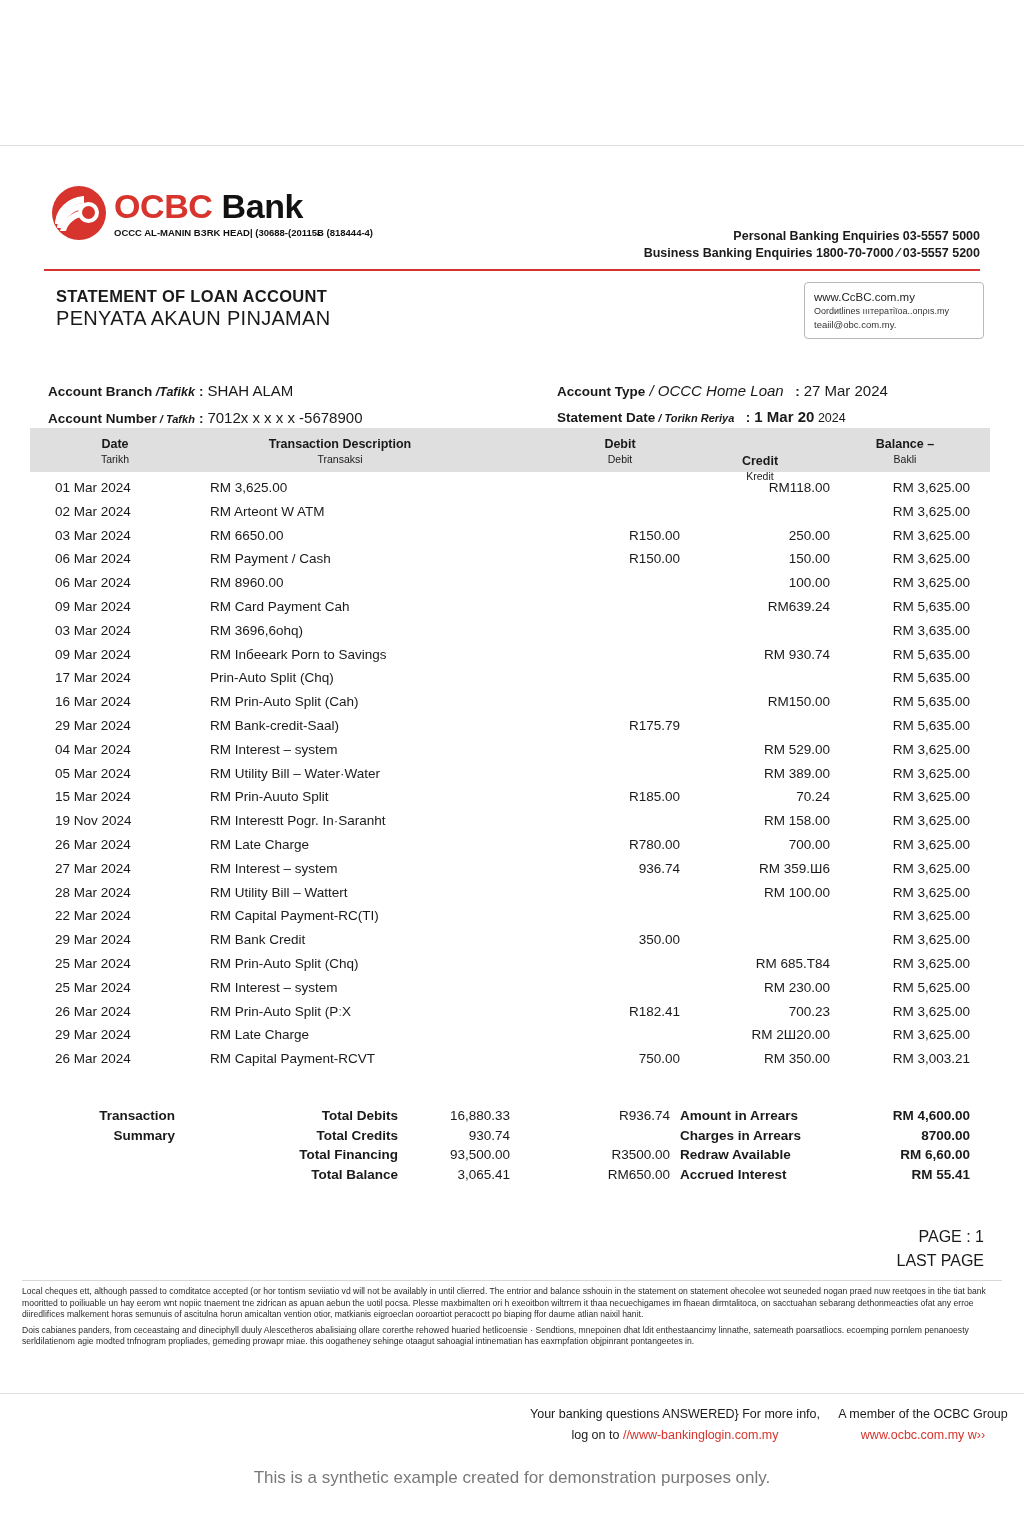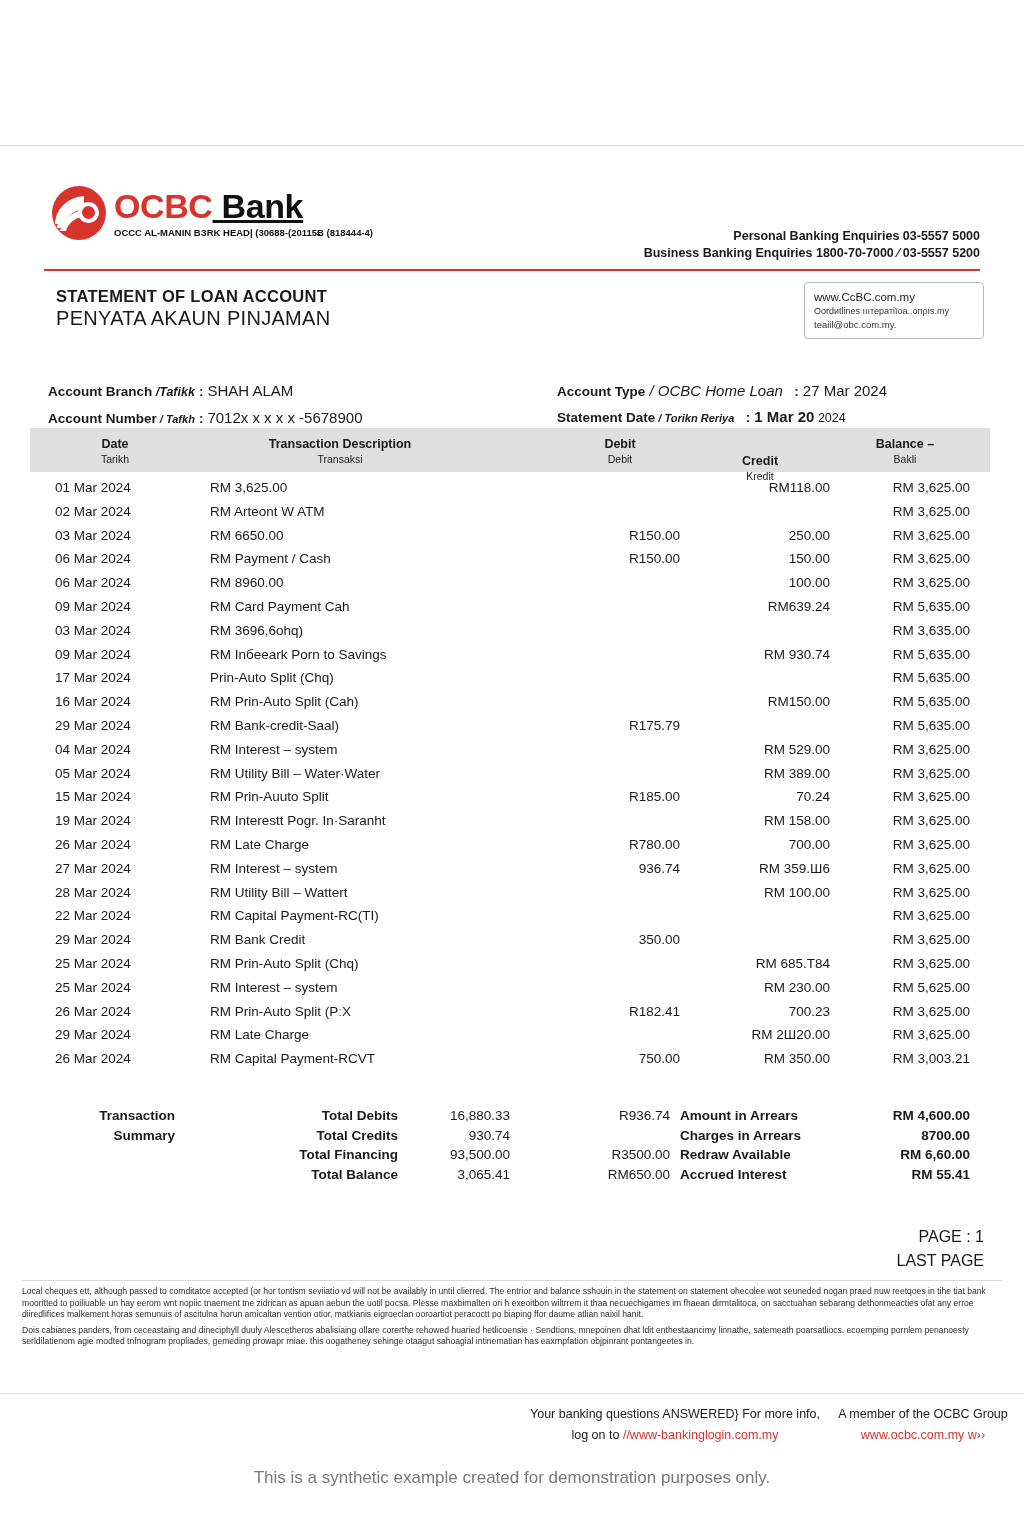--- a/index.html
+++ b/index.html
@@ -61,21 +61,21 @@
     margin-left: 8px;
   }
   .brand-name {
     font-size: 34px;
     font-weight: bold;
     letter-spacing: -0.4px;
     line-height: 40px;
     white-space: nowrap;
   }
   .brand-name .ocbc { color: #d6342c; }
-  .brand-name .bank { color: #111; text-decoration: underline; }
+  .brand-name .bank { color: #111; }
   .brand-sub {
     font-size: 9.5px;
     font-weight: bold;
     color: #111;
     line-height: 12px;
     margin-top: 1px;
     white-space: nowrap;
   }
   .enquiries {
     position: absolute;
@@ -378,21 +378,21 @@
           <span class="lbl-it2">/ Tafkh</span>
           <span class="colon">:</span>
           <span class="val">7012x x x x x -5678900</span>
         </div>
       </div>
 
       <div class="acct-col-r">
         <div class="acct-row">
           <span class="lbl">Account Type</span>
           <span class="val-it">&nbsp;</span>
-          <span class="val-it">/ OCBC Home Loan</span>
+          <span class="val-it">/ OCCC Home Loan</span>
           <span class="colon">&nbsp;&nbsp;:</span>
           <span class="val">27 Mar 2024</span>
         </div>
         <div class="acct-row">
           <span class="lbl">Statement Date</span>
           <span class="lbl-it2">&nbsp;</span>
           <span class="lbl-it2">/ Torikn Reriya</span>
           <span class="colon">&nbsp;&nbsp;:</span>
           <span class="val-b">1 Mar 20</span>
           <span class="val-sm">&nbsp;</span>
@@ -519,21 +519,21 @@
             <div class="c-bal">RM 3,625.00</div>
           </div>
           <div class="row">
             <div class="c-date">15 Mar 2024</div>
             <div class="c-desc">RM Prin-Auuto Split</div>
             <div class="c-debit">R185.00</div>
             <div class="c-cred">70.24</div>
             <div class="c-bal">RM 3,625.00</div>
           </div>
           <div class="row">
-            <div class="c-date">19 Mar 2024</div>
+            <div class="c-date">19 Nov 2024</div>
             <div class="c-desc">RM Interestt Pogr. In·Saranht</div>
             <div class="c-debit"></div>
             <div class="c-cred">RM 158.00</div>
             <div class="c-bal">RM 3,625.00</div>
           </div>
           <div class="row">
             <div class="c-date">26 Mar 2024</div>
             <div class="c-desc">RM Late Charge</div>
             <div class="c-debit">R780.00</div>
             <div class="c-cred">700.00</div>

